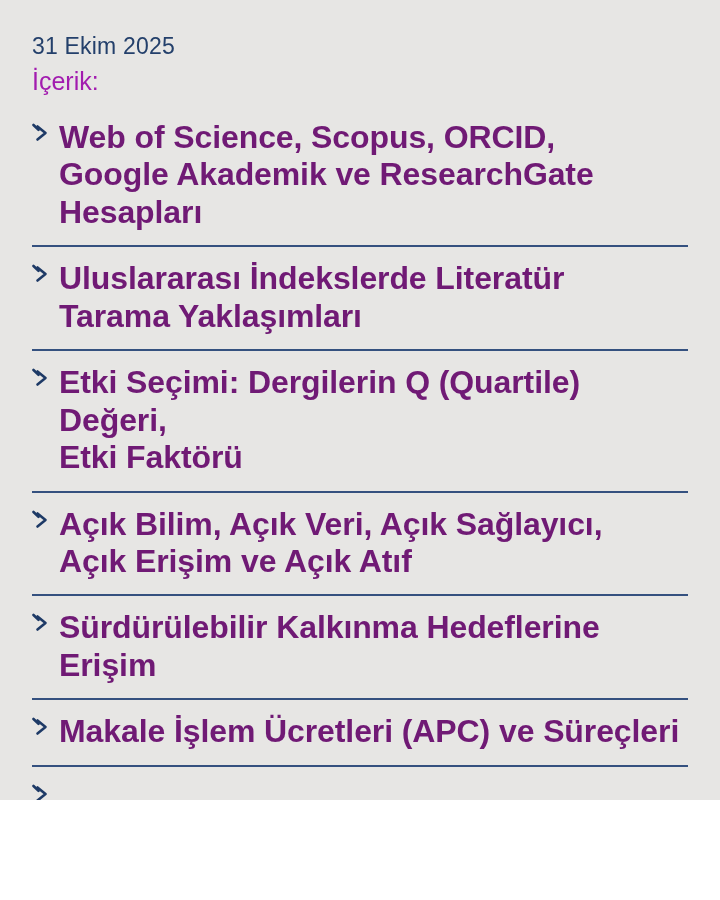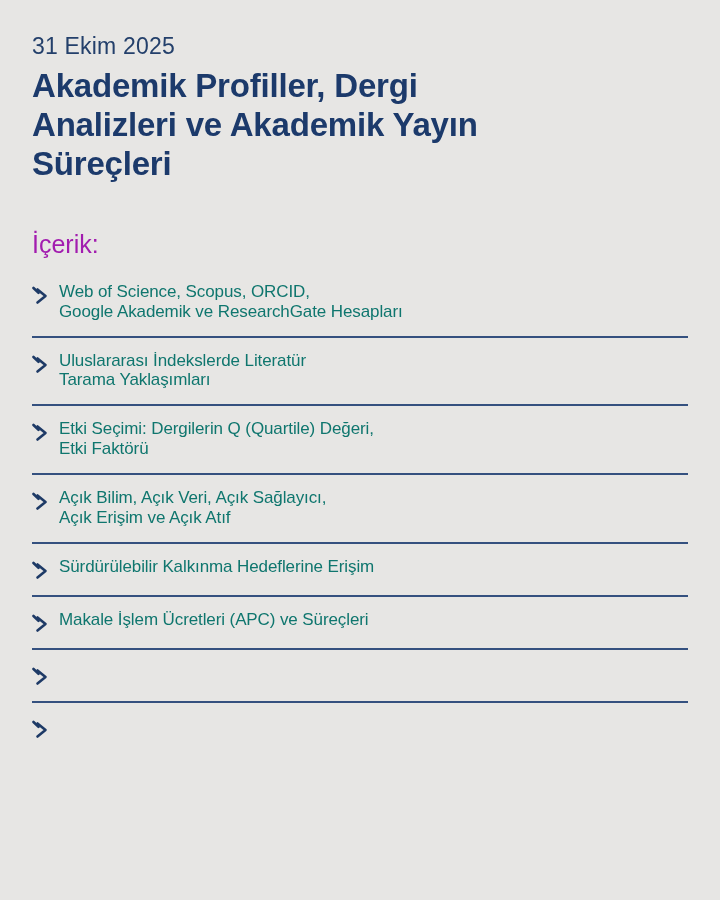--- a/index.html
+++ b/index.html
@@ -1,21 +1,21 @@
 <!DOCTYPE html>
 <html><head>
 <meta charset="utf-8">
 <style>
   * { margin: 0; padding: 0; box-sizing: border-box; }
   html, body { width: 720px; }
   body { font-family: "Liberation Sans", sans-serif; }
 
   .page {
     width: 720px;
-    height: 900px;
+    height: 800px;
     background: #e7e6e4;
     padding: 33px 32px 36px 32px;
     overflow: hidden;
   }
 
   .date {
     font-size: 23px;
     font-weight: 400;
     color: #24406b;
     letter-spacing: 0.2px;
@@ -48,45 +48,42 @@
   }
 
   .bullet {
     flex: 0 0 auto;
     width: 18px;
     height: 20px;
     margin: 4px 9px 0 0;
   }
 
   .item-text {
-    font-size: 17px;
-    font-weight: 400;
-    color: #0f766e;
+    font-size: 32px;
+    font-weight: 700;
+    color: #701a75;
     line-height: 1.17;
     letter-spacing: -0.1px;
     white-space: pre-line;
   }
 
   hr.rule {
     border: none;
     height: 2px;
     background: #35517f;
     margin: 0;
   }
 </style>
 </head>
 <body>
 
 <div class="page">
 
   <div class="date">31 Ekim 2025</div>
 
-  <h1 class="title">Akademik Profiller, Dergi
-Analizleri ve Akademik Yayın
-Süreçleri</h1>
 
   <div class="contents-label">İçerik:</div>
 
   <ul class="contents-list">
 
     <li class="item">
       <svg class="bullet" viewBox="0 0 18 20" xmlns="http://www.w3.org/2000/svg">
           <path d="M1.5 2 L6.5 6.8" stroke="#1e3a66" stroke-width="2.6" fill="none" stroke-linecap="round"></path>
           <path d="M5.5 3.5 L13.5 10 L5.5 16.5" stroke="#1e3a66" stroke-width="2.6" fill="none" stroke-linecap="round" stroke-linejoin="round"></path>
         </svg>

